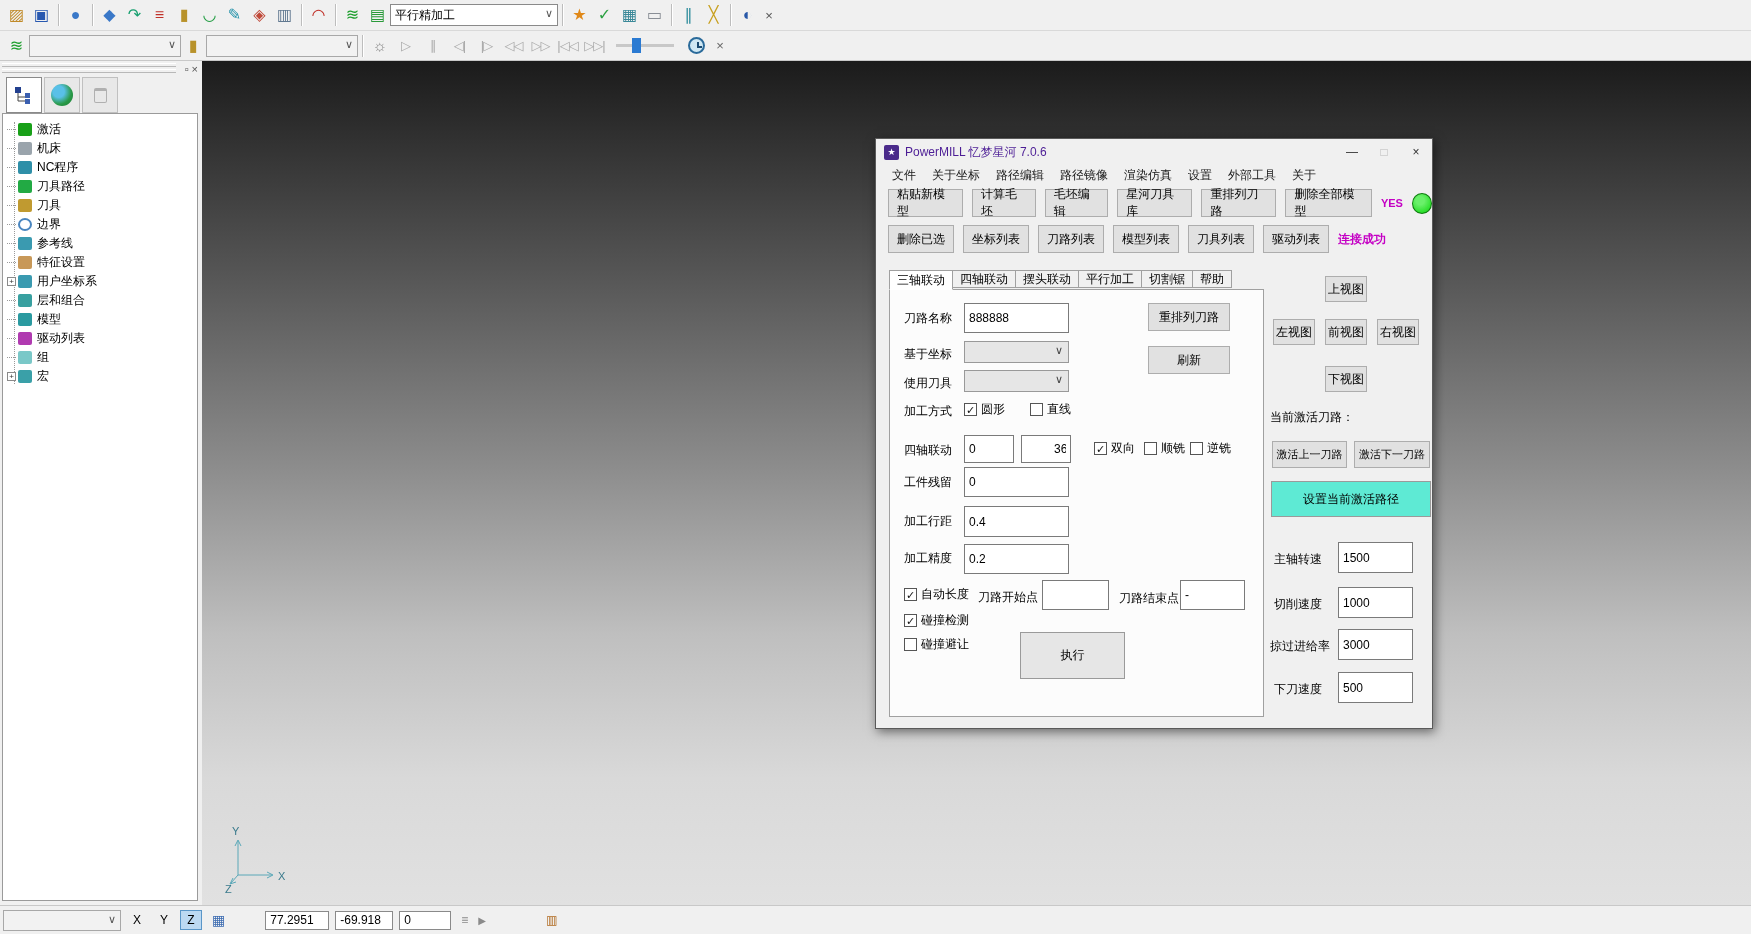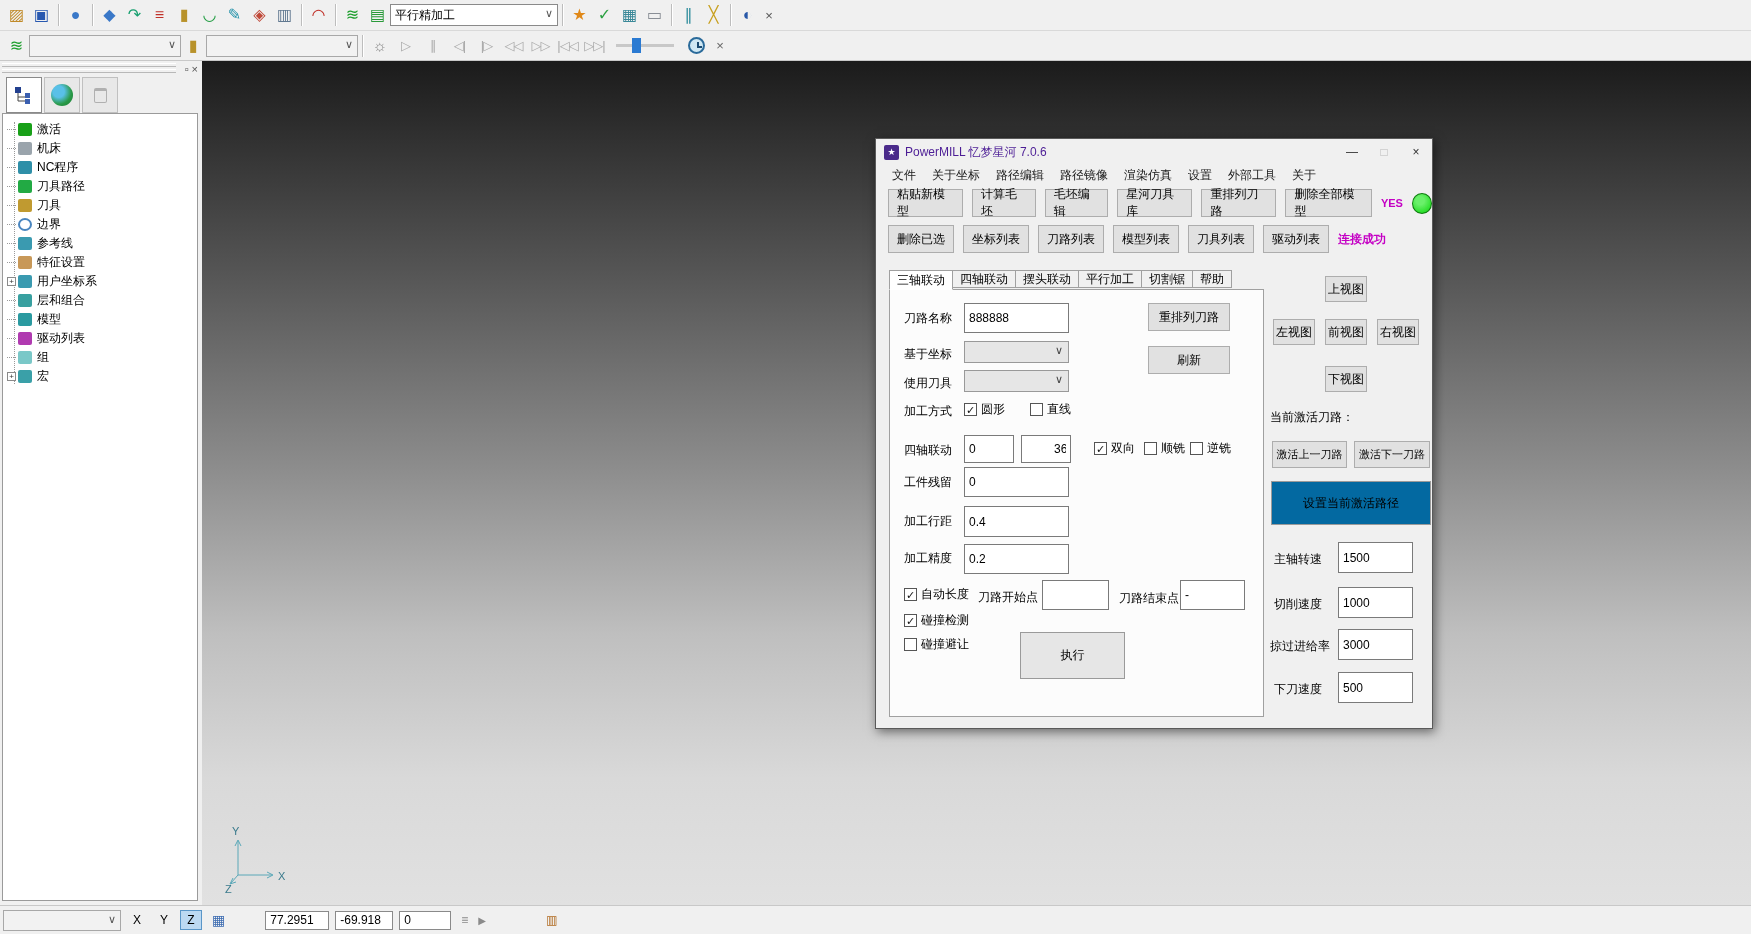--- a/index.html
+++ b/index.html
@@ -410,21 +410,21 @@
 
   <div class="btn pbtn abs" style="left:449px; top:137px; width:42px; height:26px;">上视图</div>
   <div class="btn pbtn abs" style="left:397px; top:180px; width:42px; height:26px;">左视图</div>
   <div class="btn pbtn abs" style="left:449px; top:180px; width:42px; height:26px;">前视图</div>
   <div class="btn pbtn abs" style="left:501px; top:180px; width:42px; height:26px;">右视图</div>
   <div class="btn pbtn abs" style="left:449px; top:227px; width:42px; height:26px;">下视图</div>
 
   <span class="abs" style="left:394px; top:270px;">当前激活刀路：</span>
   <div class="btn pbtn abs" style="left:396px; top:302px; width:75px; height:27px; font-size:11px;">激活上一刀路</div>
   <div class="btn pbtn abs" style="left:478px; top:302px; width:76px; height:27px; font-size:11px;">激活下一刀路</div>
-  <div class="btn pbtn abs" style="left:395px; top:342px; width:160px; height:44px; background:#0369a1; border-color:#9a9a9a;">设置当前激活路径</div>
+  <div class="btn pbtn abs" style="left:395px; top:342px; width:160px; height:36px; background:#5eead4; border-color:#9a9a9a;">设置当前激活路径</div>
 
   <span class="abs" style="left:398px; top:412px;">主轴转速</span>
   <input class="tinput abs" style="left: 462px; top: 403px; width: 75px; height: 31px;" value="1500">
   <span class="abs" style="left:398px; top:457px;">切削速度</span>
   <input class="tinput abs" style="left: 462px; top: 448px; width: 75px; height: 31px;" value="1000">
   <span class="abs" style="left:394px; top:499px;">掠过进给率</span>
   <input class="tinput abs" style="left: 462px; top: 490px; width: 75px; height: 31px;" value="3000">
   <span class="abs" style="left:398px; top:542px;">下刀速度</span>
   <input class="tinput abs" style="left: 462px; top: 533px; width: 75px; height: 31px;" value="500">
 </div>

